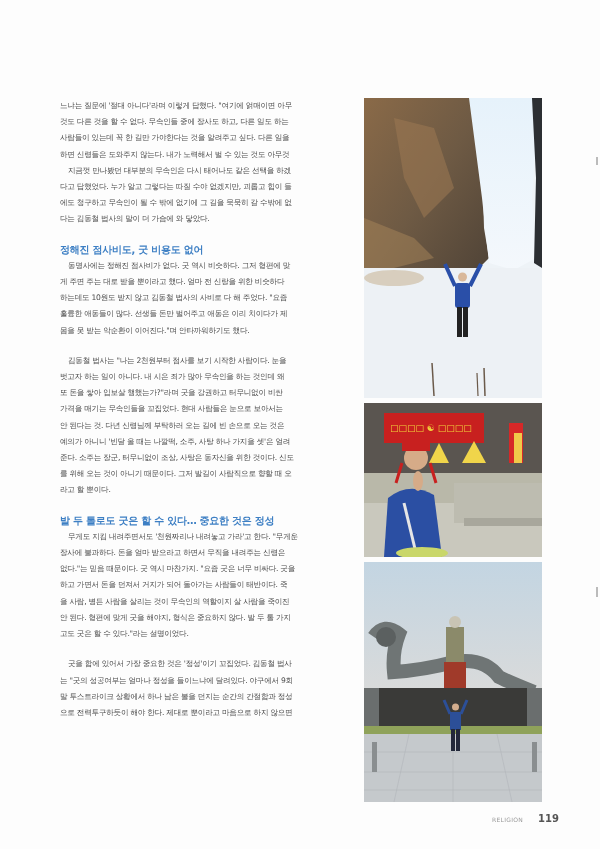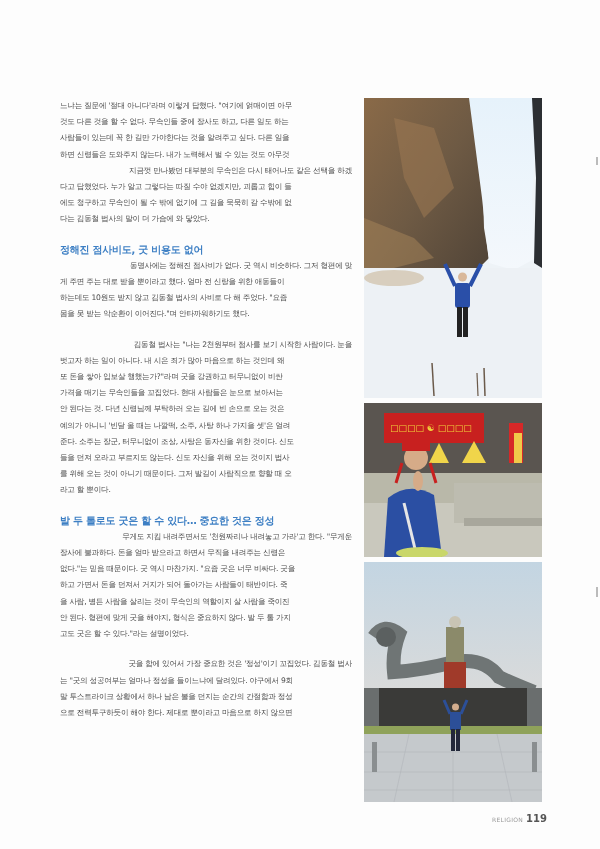--- a/index.html
+++ b/index.html
@@ -6,30 +6,30 @@
   body {
     width: 600px; height: 849px; background: #fdfdfd; position: relative; overflow: hidden;
     font-family: "DejaVu Sans", sans-serif; color: #444;
   }
   .page { position: absolute; left: 0; top: 12px; width: 600px; height: 849px; }
   .col {
     position: absolute; left: 60px; top: 86px; width: 292px;
     font-size: 7.6px; line-height: 16.2px; letter-spacing: -0.25px; color: #4a4a4a;
   }
   .col p { margin: 0; white-space: nowrap; overflow: hidden; }
-  .col p.indent { text-indent: 8px; text-align: right; }
+  .col p.indent { text-indent: 8px; }
   .col .gap { height: 14px; }
   .col .subhead { color: #3d7fc4; font-weight: bold; font-size: 10px; }
   .photo { position: absolute; left: 364px; width: 178px; overflow: hidden; }
   .photo svg { display: block; width: 100%; height: 100%; }
   #photo1 { top: 86px; height: 300px; }
   #photo2 { top: 391px; height: 154px; }
   #photo3 { top: 550px; height: 240px; }
   .folio { position: absolute; left: 492px; top: 801px; font-size: 6px; color: #999; letter-spacing: 0.3px; }
-  .folio .num { font-size: 10px; font-weight: bold; color: #555; margin-left: 3px; letter-spacing: 0; }
+  .folio .num { font-size: 10px; font-weight: bold; color: #555; margin-left: 15px; letter-spacing: 0; }
   .margin-mark { position: absolute; left: 596px; width: 2px; background: #bbb; }
 </style>
 </head>
 <body>
 
 <div class="page">
 
   <div class="col">
     <p>느냐는 질문에 '절대 아니다'라며 이렇게 답했다. "여기에 얽매이면 아무</p>
     <p>것도 다른 것을 할 수 없다. 무속인들 중에 장사도 하고, 다른 일도 하는</p>
@@ -37,33 +37,33 @@
     <p>하면 신령들은 도와주지 않는다. 내가 노력해서 벌 수 있는 것도 아무것</p>
 
     <p class="indent">지금껏 만나봤던 대부분의 무속인은 다시 태어나도 같은 선택을 하겠</p>
     <p>다고 답했었다. 누가 알고 그렇다는 따질 수야 없겠지만, 괴롭고 힘이 들</p>
     <p>에도 청구하고 무속인이 될 수 밖에 없기에 그 길을 묵묵히 갈 수밖에 없</p>
     <p>다는 김동철 법사의 말이 더 가슴에 와 닿았다.</p>
 
     <div class="gap"></div>
     <p class="subhead">정해진 점사비도, 굿 비용도 없어</p>
     <p class="indent">동명사에는 정해진 점사비가 없다. 굿 역시 비슷하다. 그저 형편에 맞</p>
-    <p>게 주면 주는 대로 받을 뿐이라고 했다. 얼마 전 신랑을 위한 애동들이</p>
+    <p>게 주면 주는 대로 받을 뿐이라고 했다. 얼마 전 신랑을 위한 비슷하다</p>
     <p>하는데도 10원도 받지 않고 김동철 법사의 사비로 다 해 주었다. "요즘</p>
+    <p>훌륭한 애동들이 많다. 선생들 돈만 벌어주고 애동은 이리 치이다가 제</p>
     <p>몸을 못 받는 악순환이 이어진다."며 안타까워하기도 했다.</p>
 
     <div class="gap"></div>
     <p class="indent">김동철 법사는 "나는 2천원부터 점사를 보기 시작한 사람이다. 눈을</p>
-    <p>벗고자 하는 일이 아니다. 내 시은 죄가 많아 마음으로 하는 것인데 왜</p>
+    <p>벗고자 하는 일이 아니다. 내 시은 죄가 많아 무속인을 하는 것인데 왜</p>
     <p>또 돈을 쌓아 입보살 행했는가?"라며 굿을 강권하고 터무니없이 비싼</p>
     <p>가격을 매기는 무속인들을 꼬집었다. 현대 사람들은 눈으로 보아서는</p>
     <p>안 된다는 것. 다년 신령님께 부탁하러 오는 길에 빈 손으로 오는 것은</p>
     <p>예의가 아니니 '빈달 올 때는 나깔떡, 소주, 사탕 하나 가지을 셋'은 얼려</p>
     <p>준다. 소주는 장군, 터무니없이 조상, 사탕은 동자신을 위한 것이다. 신도</p>
-    <p>들을 던져 오라고 부르지도 않는다. 신도 자신을 위해 오는 것이지 법사</p>
     <p>를 위해 오는 것이 아니기 때문이다. 그저 발길이 사람직으로 향할 때 오</p>
     <p>라고 할 뿐이다.</p>
 
     <div class="gap"></div>
     <p class="subhead">발 두 톨로도 굿은 할 수 있다… 중요한 것은 정성</p>
     <p class="indent">무게도 지킴 내려주면서도 '천원짜리나 내려놓고 가라'고 한다. "무게운</p>
     <p>장사에 불과하다. 돈을 얼마 받으라고 하면서 무직을 내려주는 신령은</p>
     <p>없다."는 믿음 때문이다. 굿 역시 마찬가지. "요즘 굿은 너무 비싸다. 굿을</p>
     <p>하고 가면서 돈을 던져서 거지가 되어 돌아가는 사람들이 태반이다. 죽</p>
     <p>을 사람, 병든 사람을 살리는 것이 무속인의 역할이지 살 사람을 죽이진</p>

